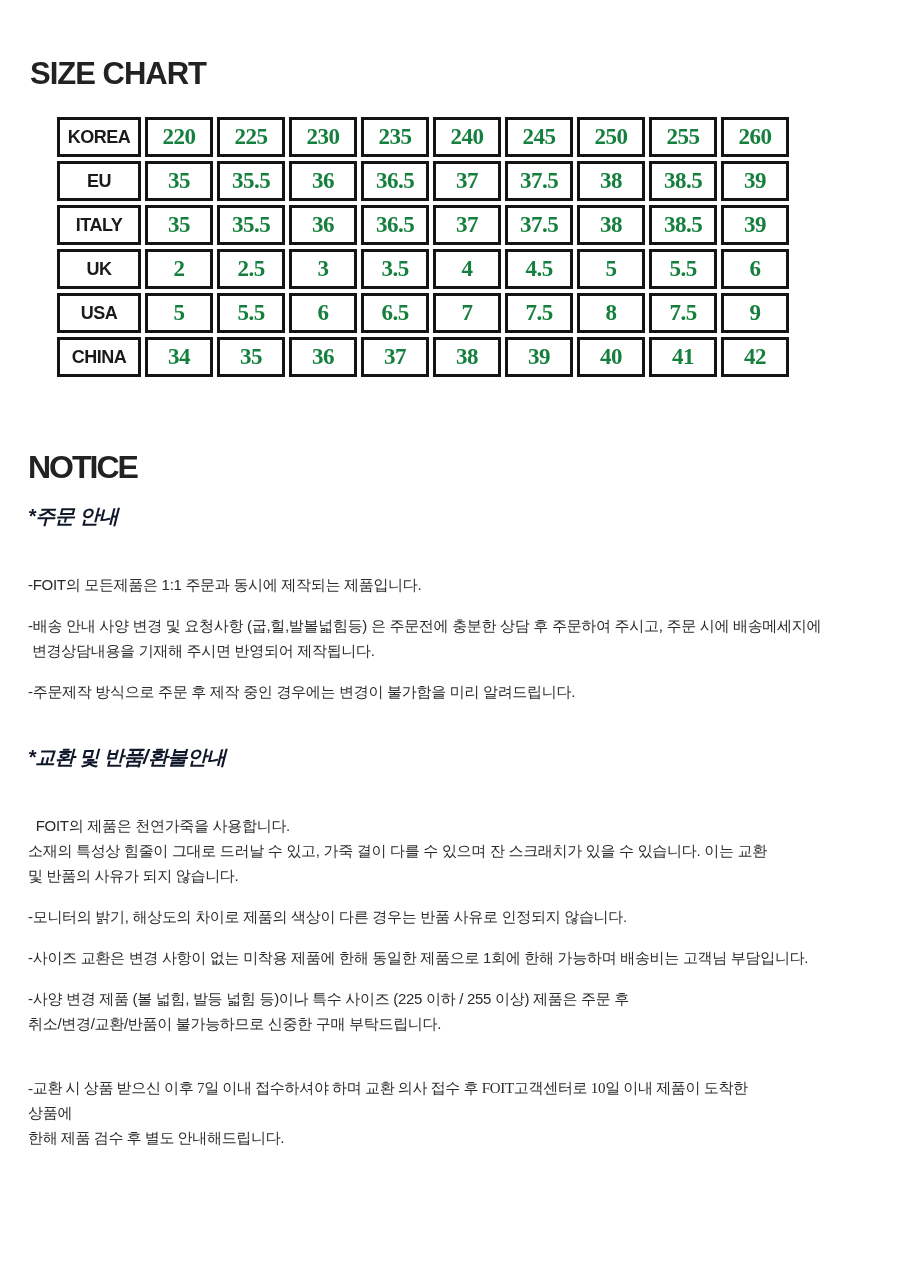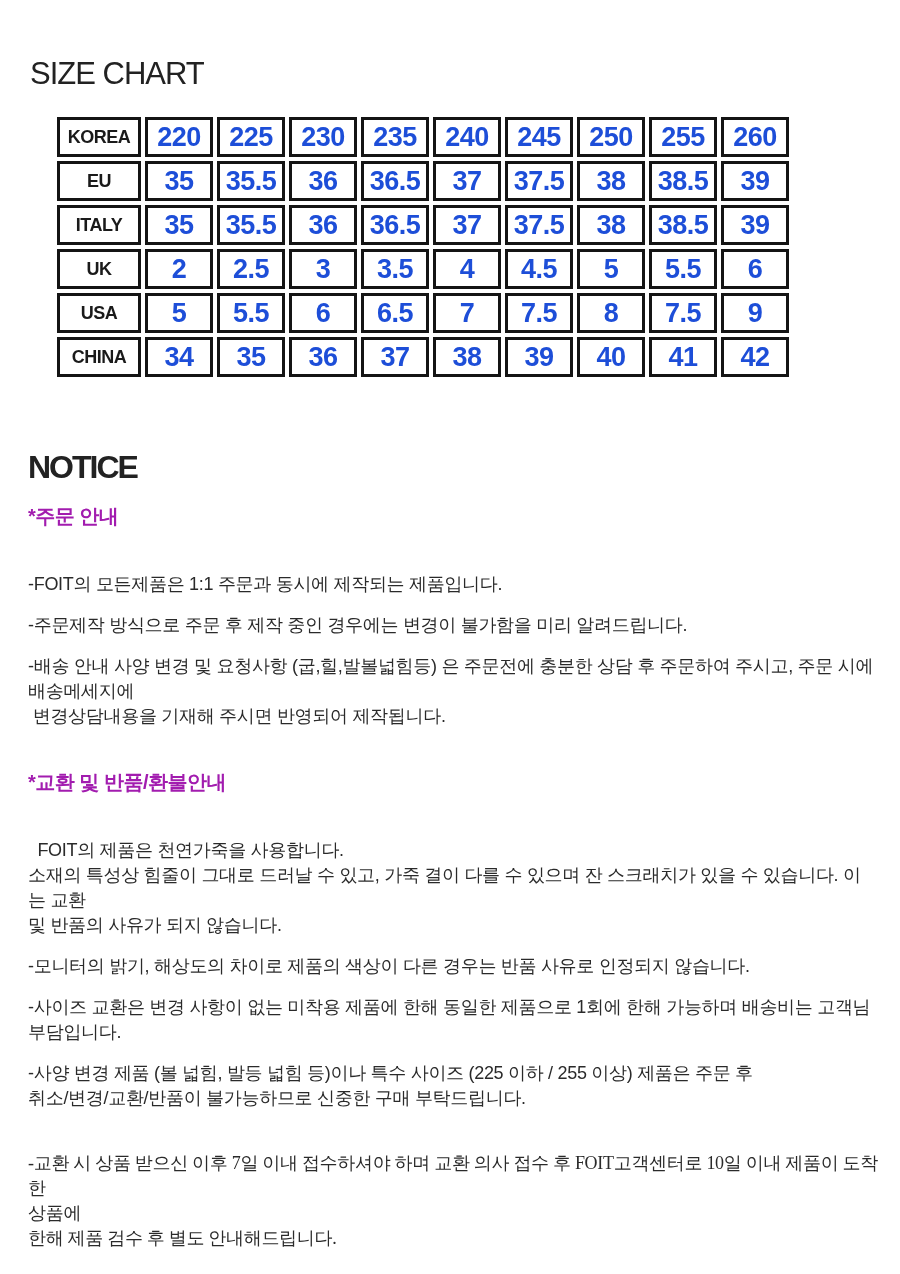--- a/index.html
+++ b/index.html
@@ -15,21 +15,21 @@
     min-height: 1274px;
     background: #ffffff;
     overflow: hidden;
   }
 
   
   .size-title {
     margin: 58px 0 0 30px;
     font-size: 31px;
     line-height: 1.0;
-    font-weight: 400;
+    font-weight: 700;
     letter-spacing: -1px;
     color: #222222;
   }
   .size-table-wrap {
     margin: 24px 0 0 53px;
   }
   table.size-table {
     border-collapse: separate;
     border-spacing: 4px;
     table-layout: fixed;
@@ -46,51 +46,53 @@
   }
   td.label-cell {
     font-weight: 700;
     font-size: 18px;
     letter-spacing: -0.5px;
     color: #1a1a1a;
     padding: 0 1px;
   }
   td.value-cell {
     font-weight: 700;
-    font-size: 27px;
+    font-size: 23px;
     letter-spacing: -0.5px;
-    color: #1d4ed8;
+    color: #15803d;
+    font-family: Liberation Serif, serif;
   }
 
   
   .notice-title {
     margin: 70px 0 0 28px;
     font-size: 32px;
     line-height: 1.0;
     font-weight: 700;
     letter-spacing: -2px;
     color: #222222;
   }
   .notice-sections {
     margin: 0 0 40px 28px;
     width: 850px;
   }
   .section-heading {
     margin: 40px 0 0 0;
     font-size: 20px;
     font-weight: 700;
     letter-spacing: -0.5px;
-    color: #a21caf;
+    color: #0f172a;
+    font-style: italic;
   }
   .section:first-of-type .section-heading {
     margin-top: 20px;
   }
   .para {
     margin: 16px 0 0 0;
-    font-size: 18px;
+    font-size: 15px;
     line-height: 25px;
     letter-spacing: -0.3px;
     font-weight: 400;
     color: #2a2a2a;
     white-space: pre-wrap;
   }
   .section .para:first-of-type {
     margin-top: 42px;
   }
   .section:last-child .para:last-child {
@@ -186,23 +188,23 @@
         </tbody>
     </table>
   </div>
 
   <h1 class="notice-title">NOTICE</h1>
 
   <div class="notice-sections">
       <section class="section">
         <h3 class="section-heading">*주문 안내</h3>
         <p class="para">-FOIT의 모든제품은 1:1 주문과 동시에 제작되는 제품입니다.</p>
-        <p class="para">-주문제작 방식으로 주문 후 제작 중인 경우에는 변경이 불가함을 미리 알려드립니다.</p>
         <p class="para">-배송 안내 사양 변경 및 요청사항 (굽,힐,발볼넓힘등) 은 주문전에 충분한 상담 후 주문하여 주시고, 주문 시에 배송메세지에
  변경상담내용을 기재해 주시면 반영되어 제작됩니다.</p>
+        <p class="para">-주문제작 방식으로 주문 후 제작 중인 경우에는 변경이 불가함을 미리 알려드립니다.</p>
       </section>
       <section class="section">
         <h3 class="section-heading">*교환 및 반품/환불안내</h3>
         <p class="para">  FOIT의 제품은 천연가죽을 사용합니다.
 소재의 특성상 힘줄이 그대로 드러날 수 있고, 가죽 결이 다를 수 있으며 잔 스크래치가 있을 수 있습니다. 이는 교환
 및 반품의 사유가 되지 않습니다.</p>
         <p class="para">-모니터의 밝기, 해상도의 차이로 제품의 색상이 다른 경우는 반품 사유로 인정되지 않습니다.</p>
         <p class="para">-사이즈 교환은 변경 사항이 없는 미착용 제품에 한해 동일한 제품으로 1회에 한해 가능하며 배송비는 고객님 부담입니다.</p>
         <p class="para">-사양 변경 제품 (볼 넓힘, 발등 넓힘 등)이나 특수 사이즈 (225 이하 / 255 이상) 제품은 주문 후
 취소/변경/교환/반품이 불가능하므로 신중한 구매 부탁드립니다.</p>

